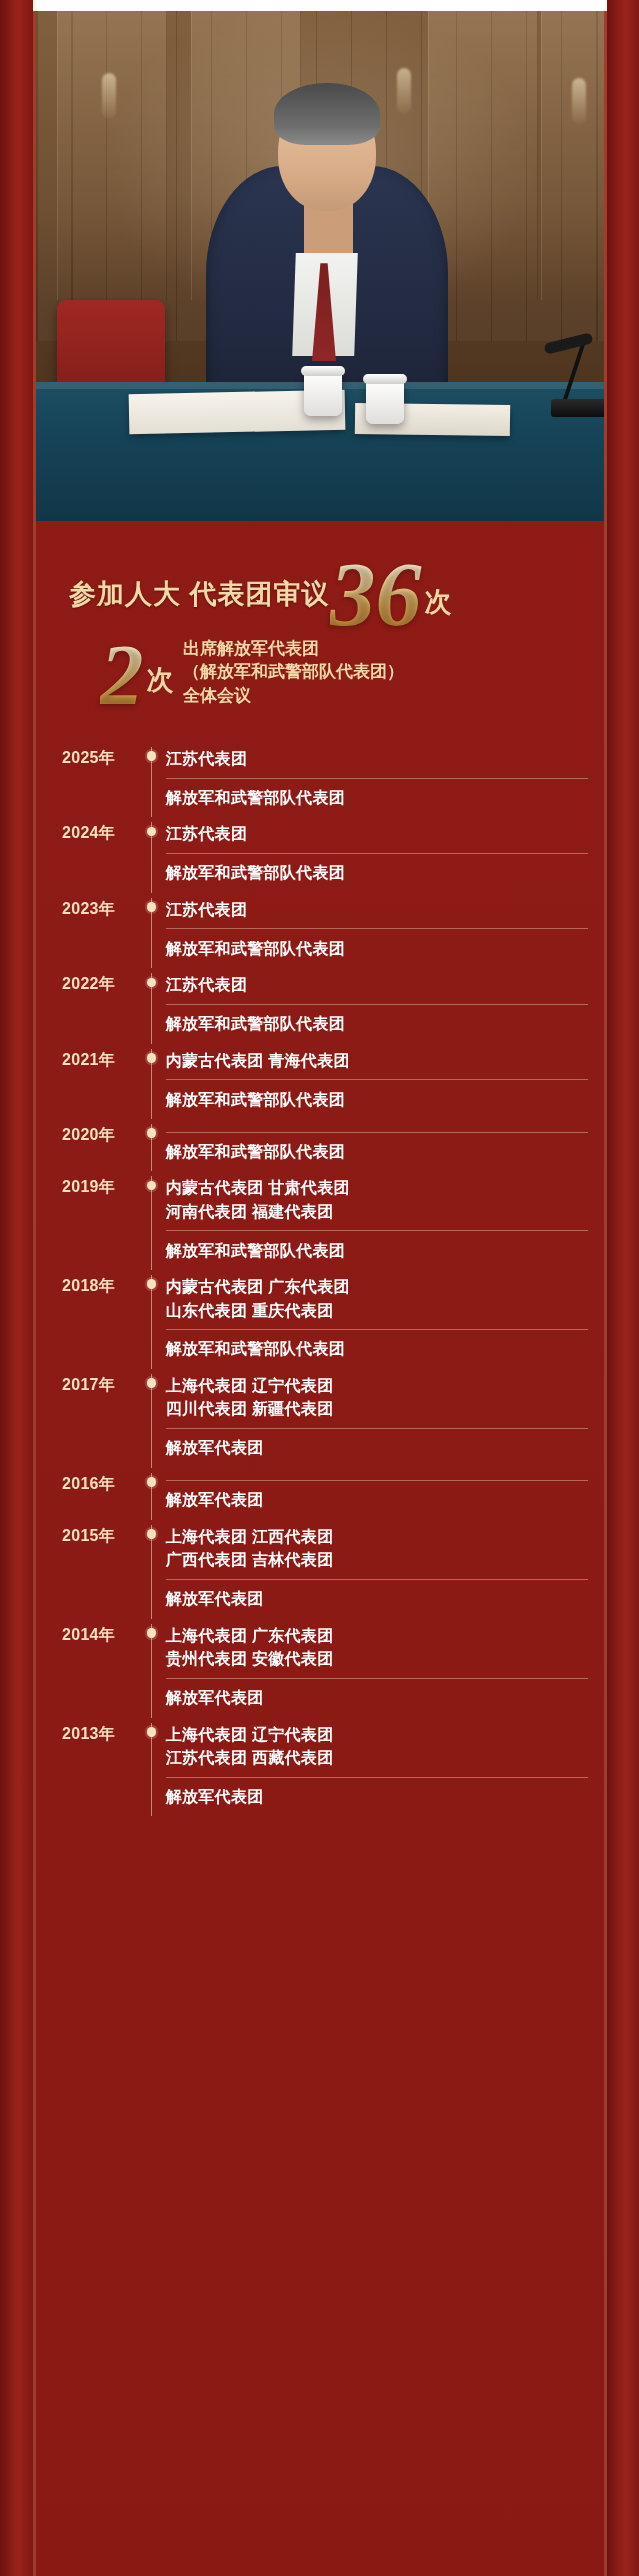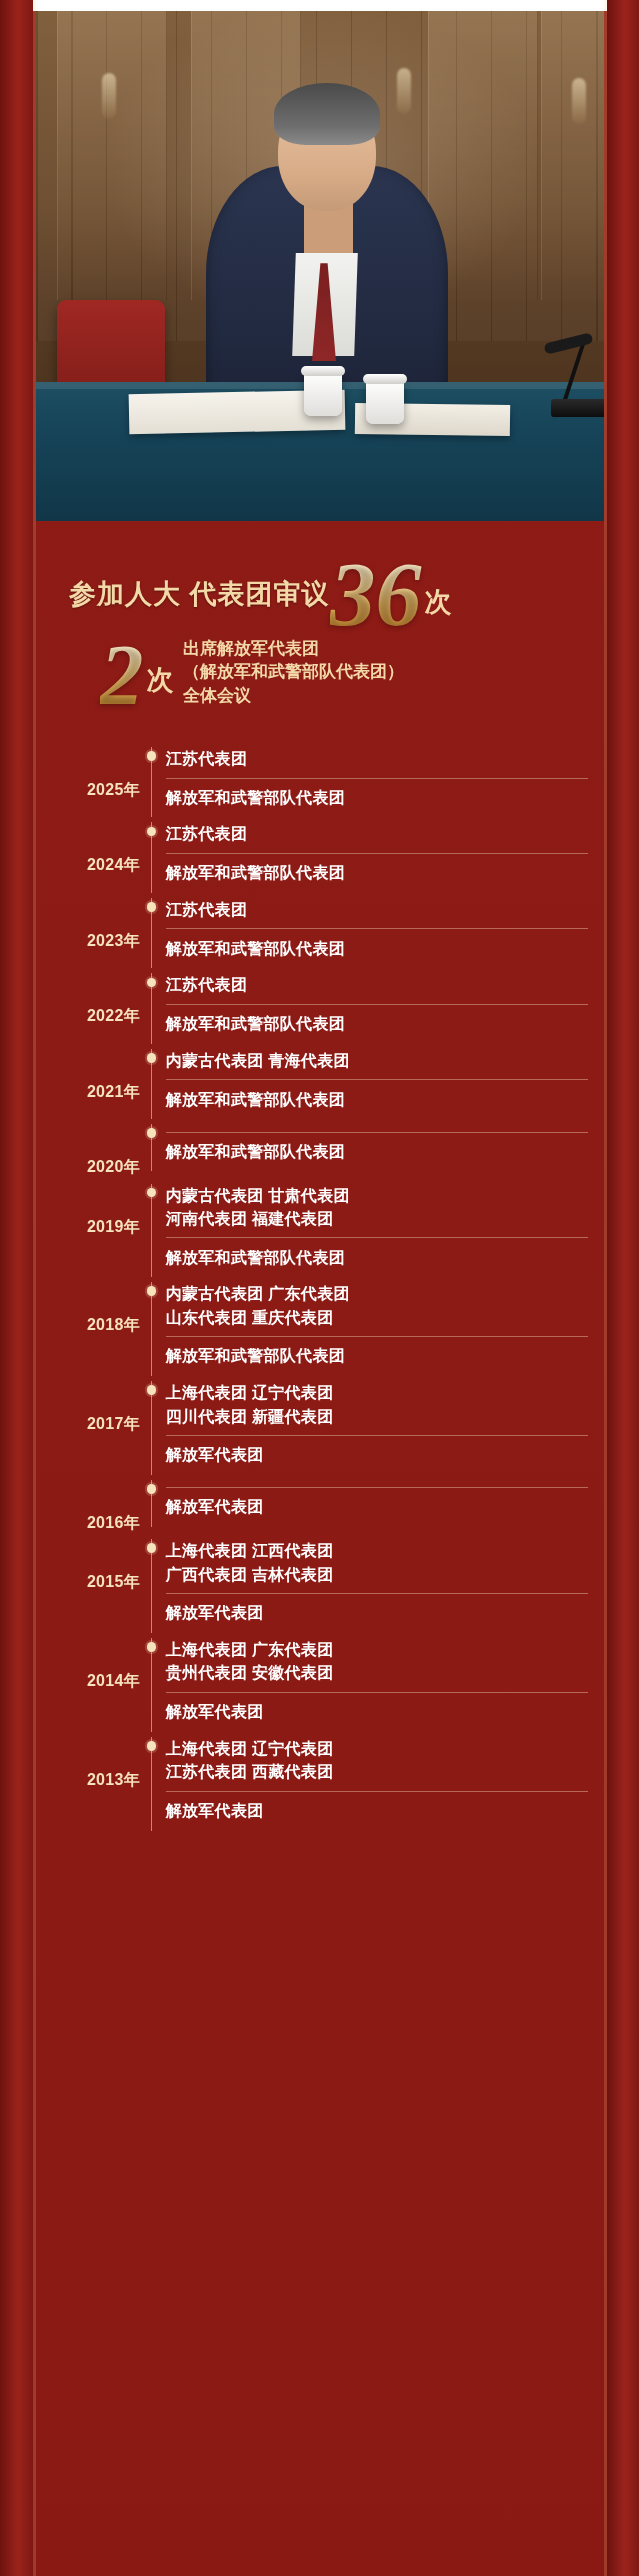--- a/index.html
+++ b/index.html
@@ -299,28 +299,26 @@
   }
   .tl-row {
     position: relative;
     display: flex;
     align-items: flex-start;
     padding-bottom: 5.2px;
   }
   .tl-year {
     width: 78px;
     flex: none;
-    text-align: right;
     padding-right: 11.3px;
     color: #f7e3bb;
     font-size: 16px;
     font-weight: bold;
     padding-top: 1px;
     letter-spacing: 0.3px;
-    margin-top: 32px;
   }
   .tl-body {
     position: relative;
     flex: 1 1 auto;
     padding-left: 13.4px;
     border-left: 1.5px solid rgba(247, 227, 187, 0.55);
     padding-bottom: 8.2px;
   }
   .tl-dot {
     position: absolute;

